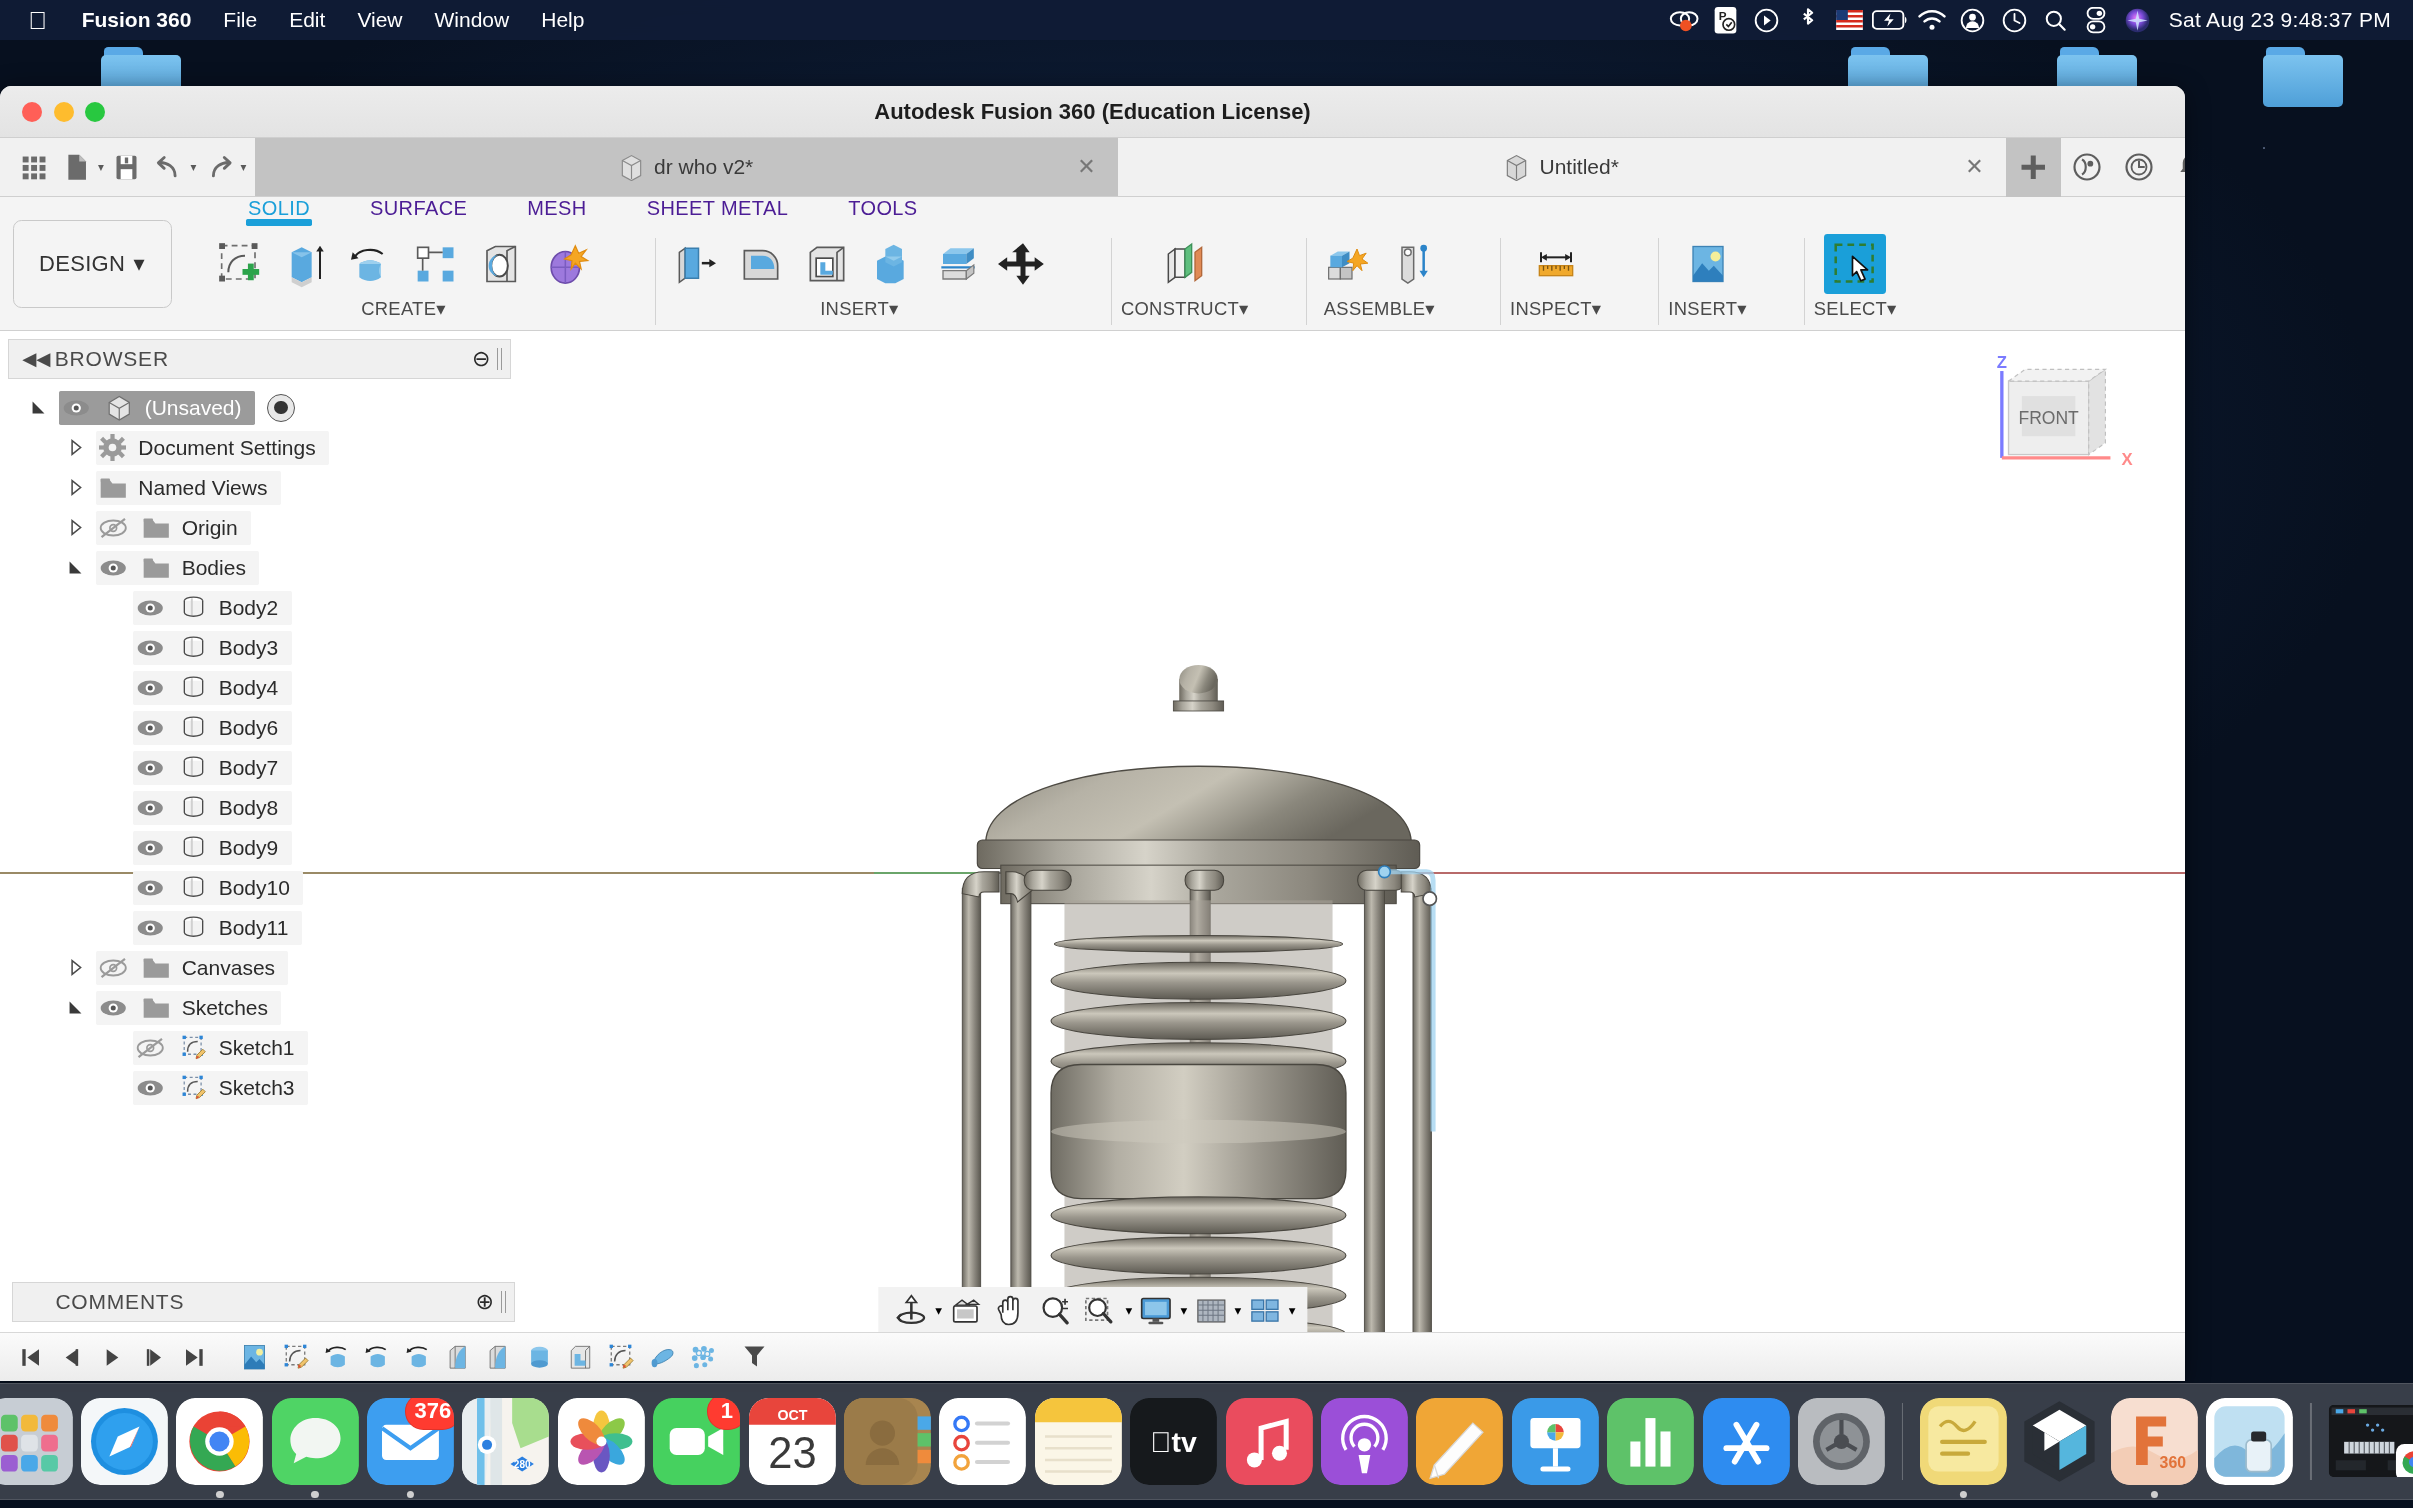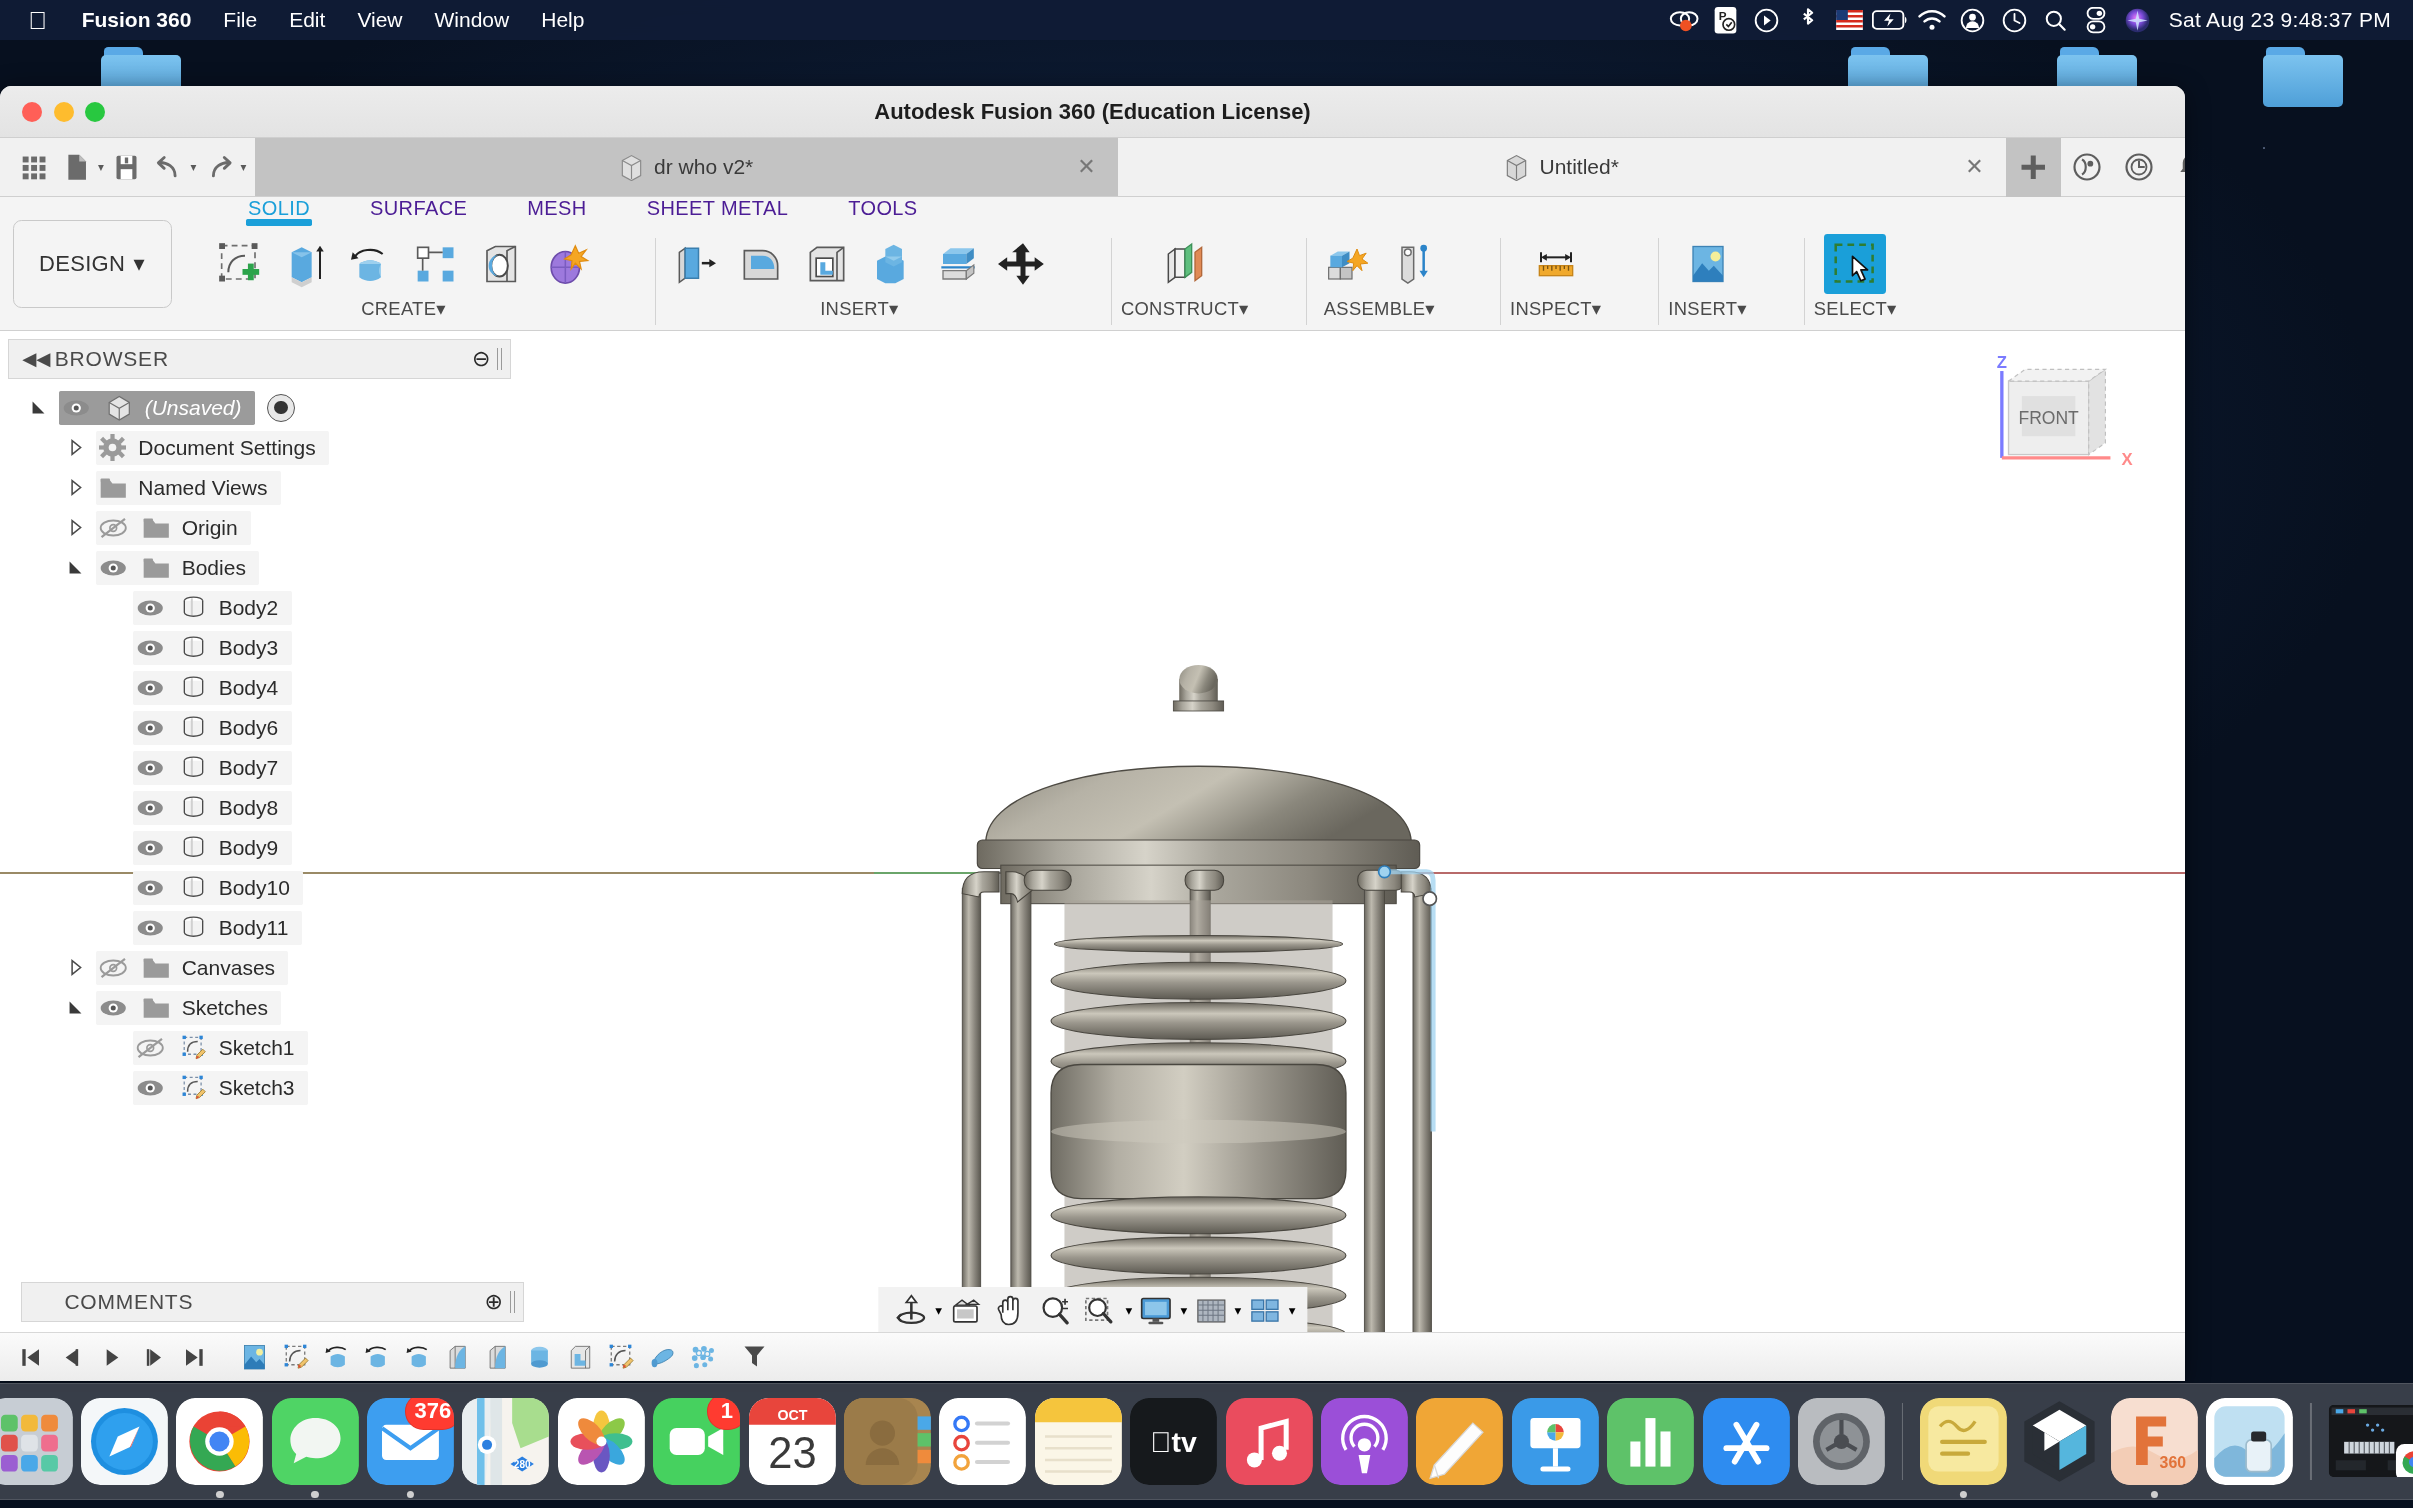--- a/index.html
+++ b/index.html
@@ -101,21 +101,21 @@
   .trow .rowbg{display:flex;align-items:center;gap:8.4px;background:#f4f4f4;height:34px;padding-right:13.4px;border-radius:1.7px;}
   .trow.sel .rowbg{background:#9b9b9b;color:#fff;}
   .arrow{width:28.5px;text-align:center;font-size:17px;color:#555;flex:0 0 28.5px;}
   .eye{width:35px;display:flex;align-items:center;justify-content:center;flex:0 0 35px;}
   .nodeicon{width:34px;display:flex;align-items:center;justify-content:center;flex:0 0 34px;}
   .nodelabel{white-space:nowrap;}
   .radio{width:28.5px;height:28.5px;border-radius:50%;border:1.7px solid #555;background:#e8e8e8;display:flex;align-items:center;justify-content:center;margin-left:11.7px;}
   .radio i{width:13.4px;height:13.4px;border-radius:50%;background:#333;display:block;}
 
   
-  #comments{position:absolute;left:21px;bottom:59px;width:503px;height:40px;background:#f0f0f0;border:0.8px solid #d6d6d6;
+  #comments{position:absolute;left:12px;bottom:59px;width:503px;height:40px;background:#f0f0f0;border:0.8px solid #d6d6d6;
             display:flex;align-items:center;padding:0 8.4px;}
   #comments .ctitle{font-size:21px;color:#4a4a4a;letter-spacing:0.8px;padding-left:34px;}
   #comments .cplus{margin-left:auto;font-size:22px;color:#2a2a2a;padding-right:6.7px;}
   #comments .cgrip{width:5px;height:22px;border-left:1.7px solid #9a9a9a;border-right:1.7px solid #9a9a9a;}
 
   
   .axisline{position:absolute;height:1.7px;left:0;right:0;}
 
   
   #navbar{position:absolute;left:50%;transform:translateX(-50%);bottom:47px;height:47px;background:#f2f2f2;
@@ -735,21 +735,21 @@
     </div>
 
     <div id="browser">
       <div id="browserhdr">
         <span class="collapse">◀◀</span>
         <span class="btitle">BROWSER</span>
         <span class="bmin">⊖</span>
         <span class="bgrip"></span>
       </div>
       <div id="tree">
-          <div class="trow sel" style="padding-left: 22px; font-style: italic;">
+          <div class="trow sel" style="padding-left: 22px;">
             <span class="arrow">
               <svg width="17" height="17" viewBox="0 0 20 20">
                 <path d="M3 17V3l14 14z" fill="#3a3a3a"></path>
               </svg>
             </span>
             <div class="rowbg">
               <span class="eye">
                 <svg width="28.5" height="22" viewBox="0 0 34 26">
                   <ellipse cx="17" cy="13" rx="15" ry="9" fill="#8c8c8c"></ellipse>
                   <circle cx="17" cy="13" r="5.5" fill="#fff"></circle>

